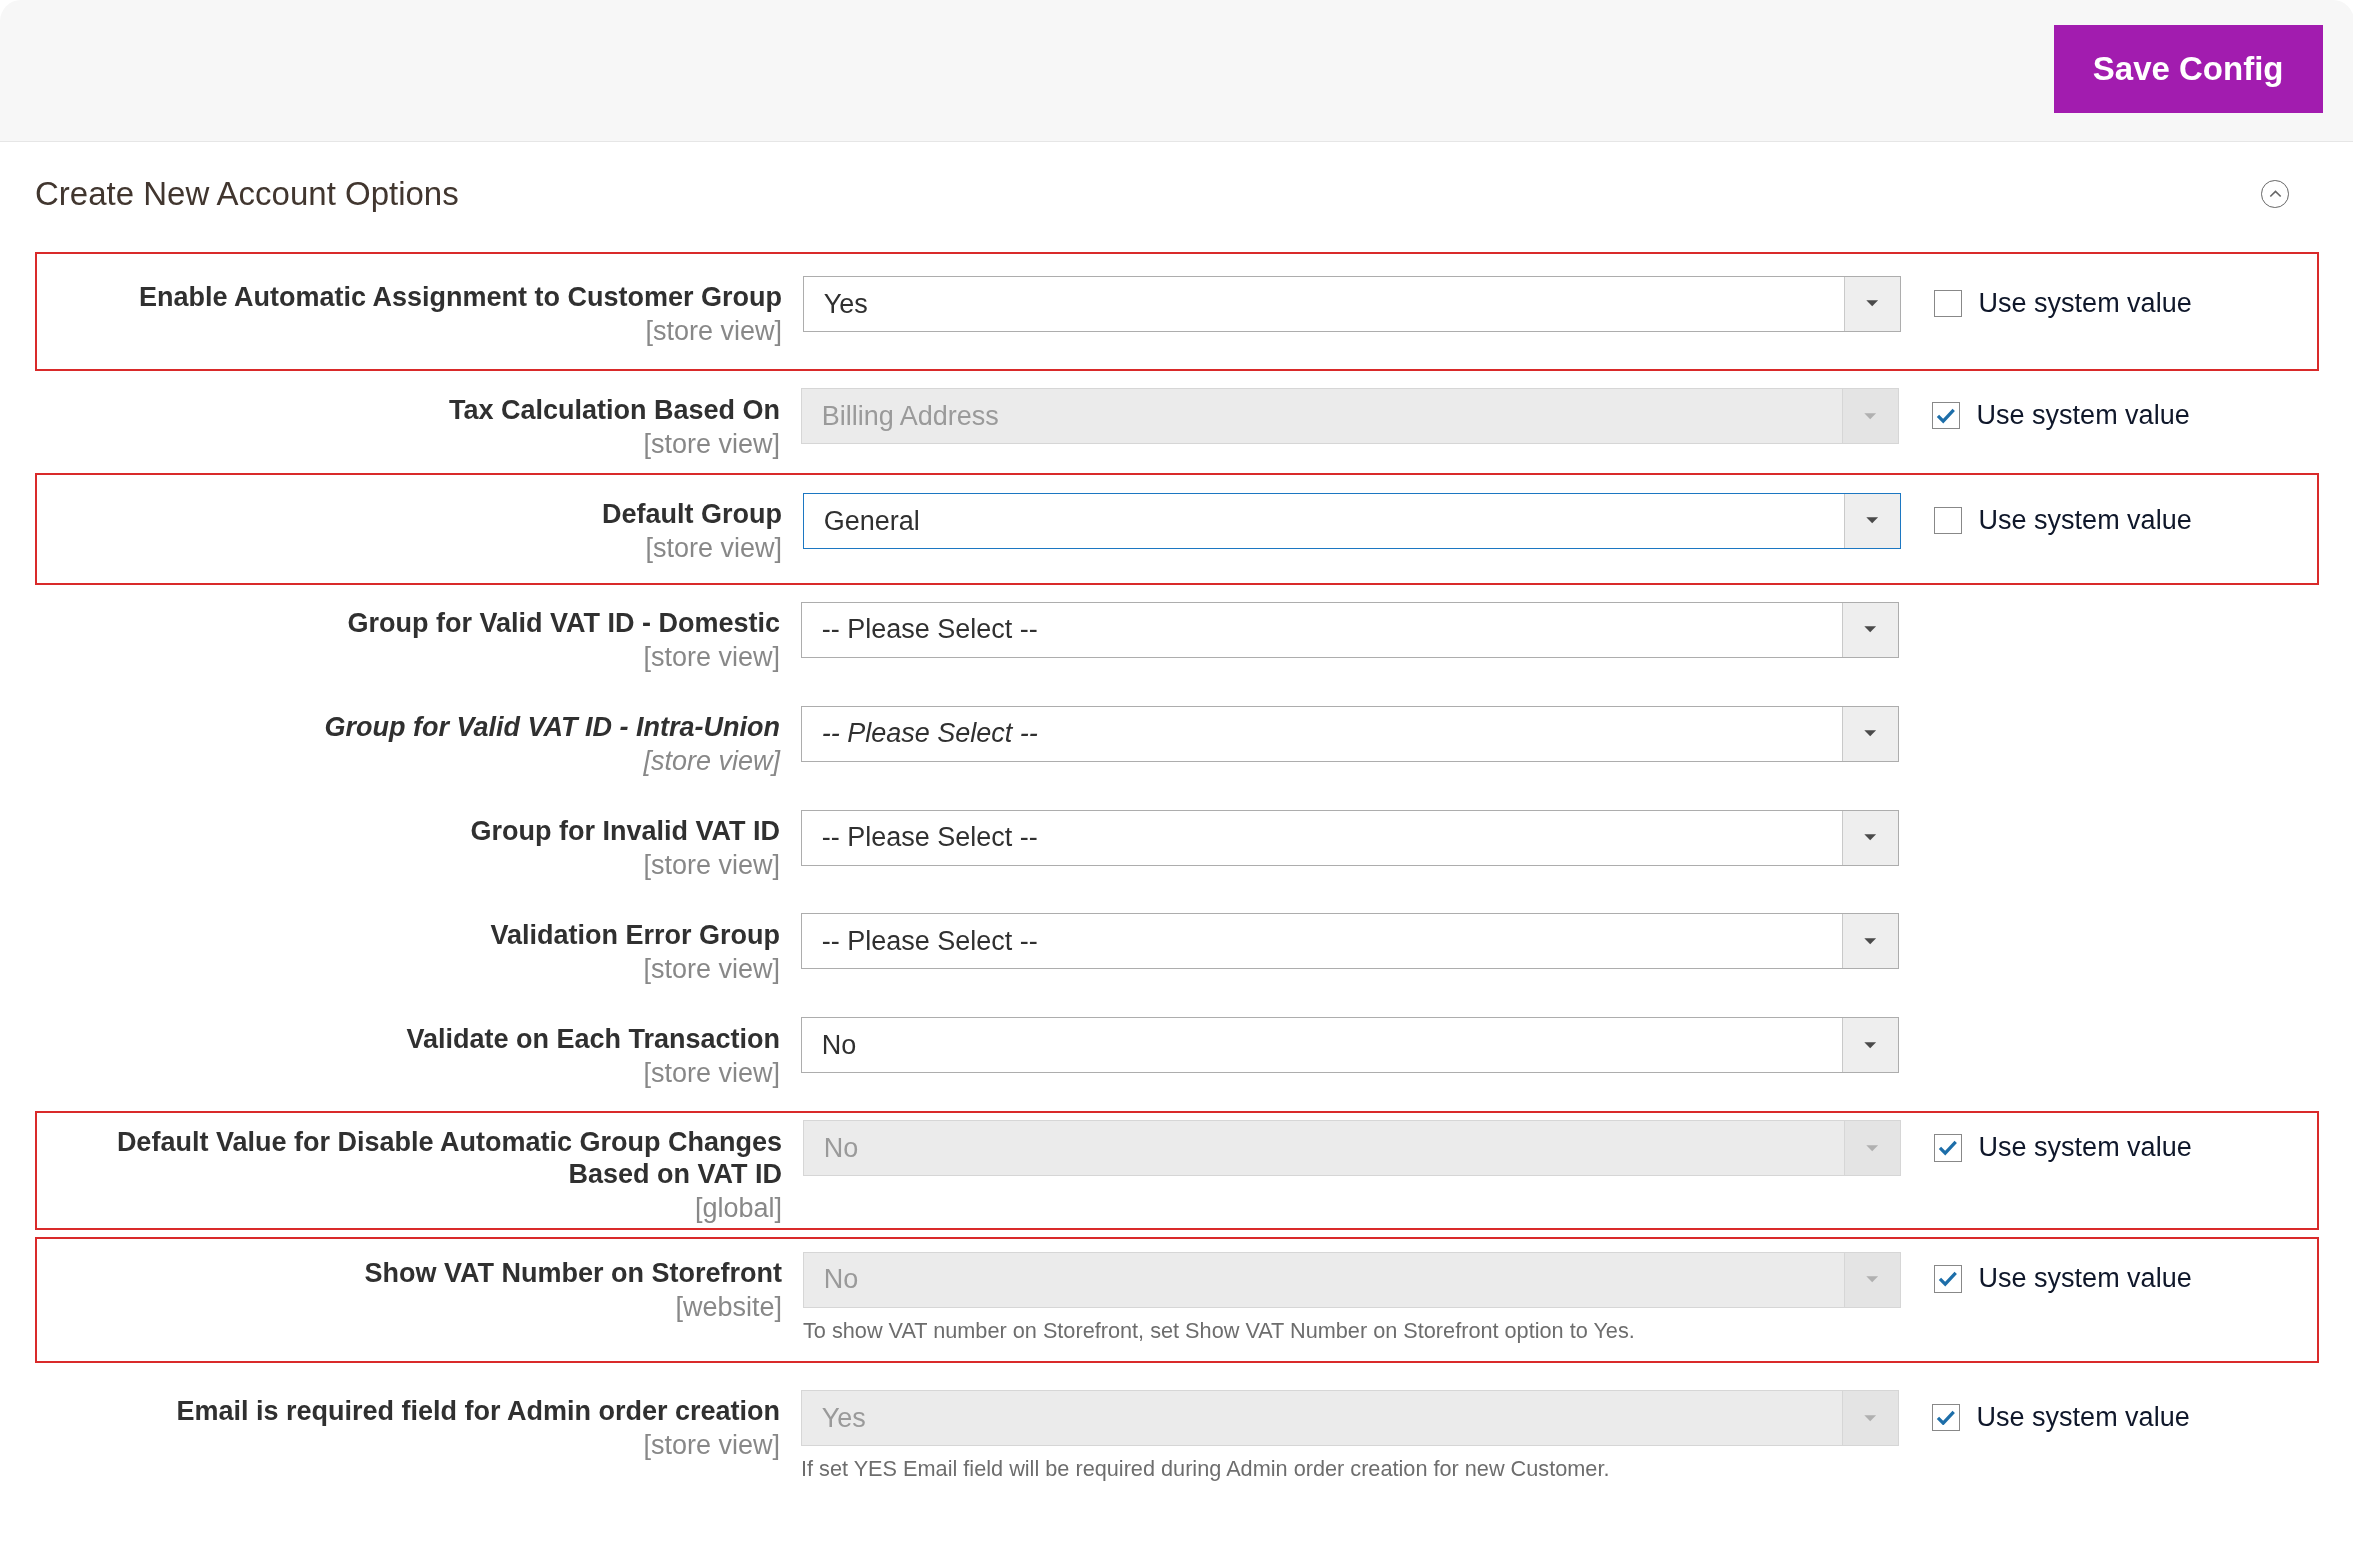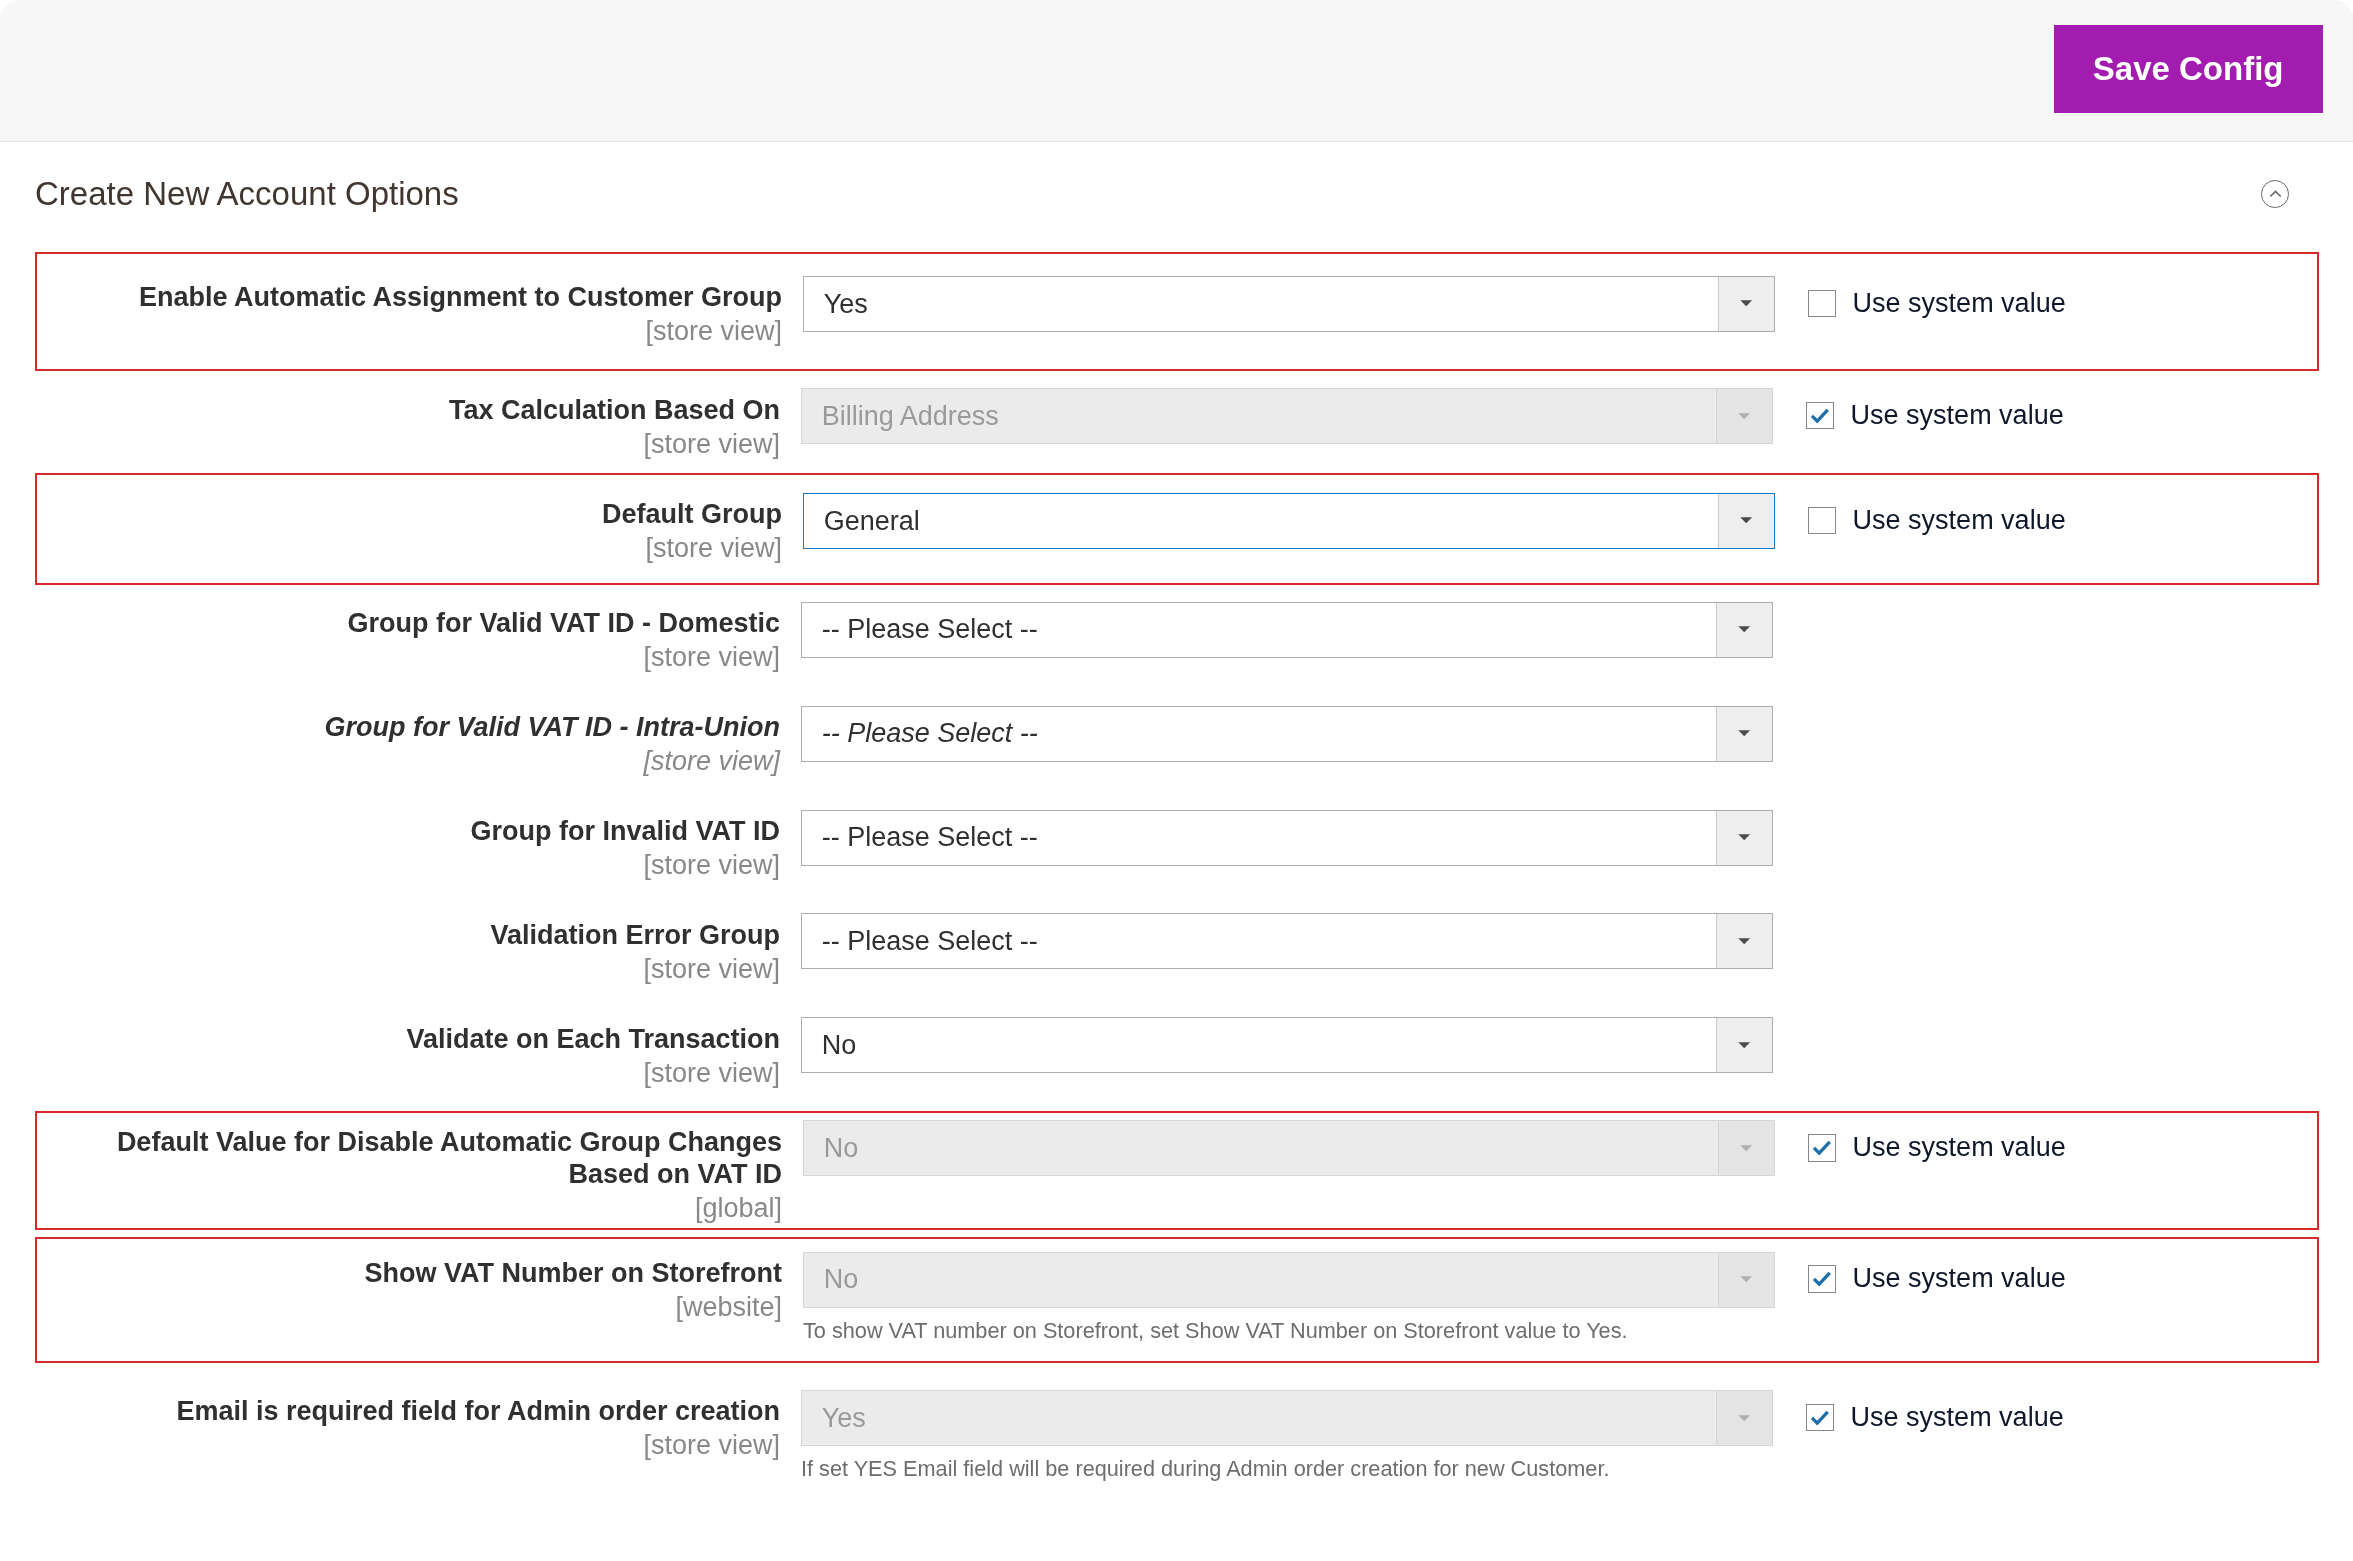--- a/index.html
+++ b/index.html
@@ -10,21 +10,21 @@
   .content { padding: 33px 35px 0 35px; }
   .section-header { display: flex; align-items: center; justify-content: space-between; font-size: 33px; font-weight: 400; color: #41362f; margin-bottom: 39px; }
   .section-header .chevron { width: 27.6px; height: 27.6px; border: 1.3px solid #666; border-radius: 50%; display: flex; align-items: center; justify-content: center; margin-right: 30px; }
   .section-header .chevron svg { width: 13px; height: 7.9px; }
   .form-rows { display: flex; flex-direction: column; }
   .row { display: flex; align-items: flex-start; padding-top: 7.9px; padding-bottom: 7.9px; }
   .row.highlight { border: 2.6px solid #d92a2a; }
   .label-col { width: 766px; text-align: right; padding-right: 21px; padding-top: 5.3px; }
   .label-col .label { font-size: 27px; font-weight: 600; color: #303030; line-height: 1.2; display: block; }
   .label-col .scope { font-size: 27px; color: #888; display: block; margin-top: 2.6px; }
-  .control-col { width: 972px; position: relative; }
+  .control-col { width: 1098px; position: relative; }
   .select { width: 100%; height: 56px; border: 0.7px solid #adadad; background: #fff; position: relative; display: flex; align-items: center; padding: 0 19.7px; font-size: 27px; color: #303030; }
   .select.disabled { background: #ebebeb; color: #9a9a9a; border-color: #d6d6d6; }
   .select.selected-blue { border: 1.3px solid #1c77c2; }
   .select .arrow { position: absolute; right: 0; top: 0; width: 56px; height: 100%; background: #eeeeee; border-left: 0.7px solid #c9c9c9; display: flex; align-items: center; justify-content: center; }
   .select.disabled .arrow { background: #e4e4e4; border-left-color: #d6d6d6; }
   .select .arrow svg { width: 14.4px; height: 9.2px; fill: #4a4a4a; }
   .select.disabled .arrow svg { fill: #b0b0b0; }
   .check-col { width: 328px; display: flex; align-items: center; padding-left: 33px; padding-top: 11.8px; }
   .cbx { width: 27.6px; height: 27.6px; border: 1.3px solid #888; background: #fff; margin-right: 17px; display: inline-flex; align-items: center; justify-content: center; }
   .cbx.checked svg { width: 19.7px; height: 15.8px; stroke: #1d6ea9; stroke-width: 5; fill: none; }
@@ -242,21 +242,21 @@
         </div>
         <div class="control-col">
           <div class="select disabled">
             <span>No</span>
             <span class="arrow">
                 <svg viewBox="0 0 22 14">
                   <path d="M2 2 L11 11 L20 2 Z"></path>
                 </svg>
               </span>
           </div>
-          <div class="hint">To show VAT number on Storefront, set Show VAT Number on Storefront value to Yes.</div>
+          <div class="hint">To show VAT number on Storefront, set Show VAT Number on Storefront option to Yes.</div>
         </div>
         <div class="check-col">
           <span class="cbx checked">
               <svg viewBox="0 0 30 24">
                 <path d="M3 12 L11 20 L27 3"></path>
               </svg>
             </span>
           <span class="cbx-label">Use system value</span>
         </div>
       </div>

